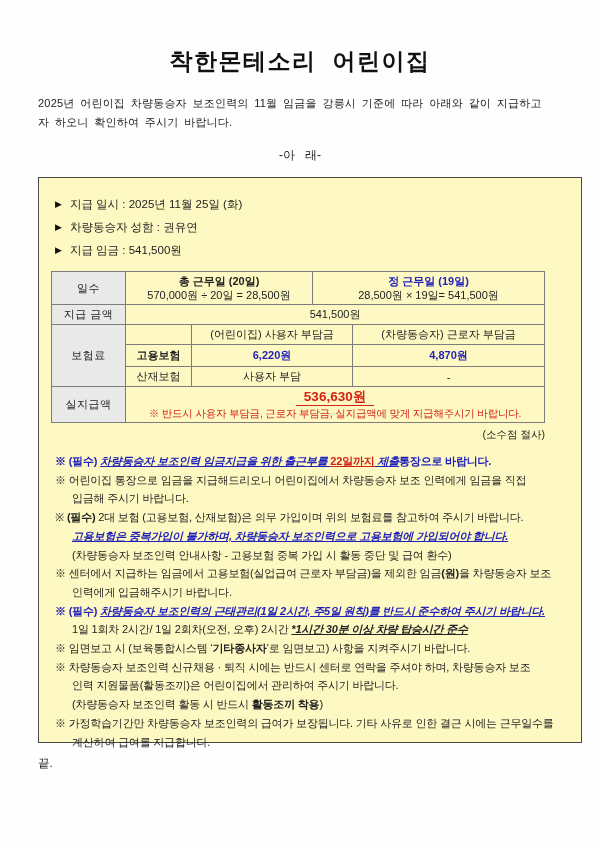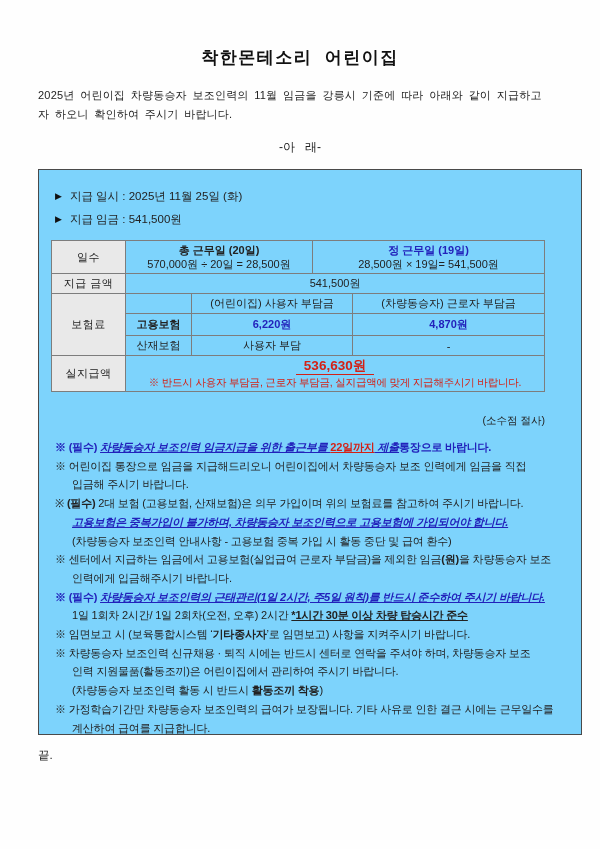--- a/index.html
+++ b/index.html
@@ -12,21 +12,21 @@
   .page {
     position:relative;
     width:600px; height:849px;
     margin:0 auto;
     background:#fefefe;
     overflow:hidden;
   }
   .doc-title {
     margin-top:46px;
     text-align:center;
-    font-size:17px;
+    font-size:23px;
     font-weight:700;
     letter-spacing:1.5px;
     white-space:pre;
     color:#111;
   }
   .intro {
     margin:17px 50px 0 38px;
     font-size:11px;
     line-height:19px;
     word-spacing:2.5px;
@@ -39,21 +39,21 @@
     font-size:12px;
     white-space:pre;
     color:#222;
   }
   .content-box {
     margin:13px 18px 0 38px;
     width:544px;
     height:566px;
     border:1.5px solid #4a4a4a;
     padding:15px 0 10px 0;
-    background:#7dd3fc;
+    background:#fef9c3;
   }
   .bullets { padding-left:16px; }
   .bullet-row {
     font-size:11.5px;
     line-height:22px;
     color:#222;
     white-space:nowrap;
   }
   .tri {
     display:inline-block;
@@ -101,39 +101,39 @@
     padding:0 8px 1px 8px;
   }
   .net-note {
     color:#d42015;
     font-size:10.5px;
     line-height:14px;
     letter-spacing:-0.2px;
     white-space:nowrap;
   }
   .rounding-note {
-    margin-top:22px;
+    margin-top:5px;
     padding-right:36px;
     text-align:right;
     font-size:10.5px;
     color:#222;
   }
   
   .notes { margin-top:10px; }
   .note-line {
     padding-left:16px;
     font-size:11px;
     line-height:18.7px;
     letter-spacing:-0.2px;
     white-space:nowrap;
     color:#222;
   }
   .note-line.indent { padding-left:33px; }
   .s-b  { font-weight:700; }
-  .s-bu { font-weight:700; text-decoration:underline; }
+  .s-bu { font-weight:700; text-decoration:underline;font-style:italic; }
   .s-bb { color:#2222bb; font-weight:700; }
   .s-bbu{ color:#2222bb; font-weight:700; text-decoration:underline;font-style:italic; }
   .s-rbu{ color:#d42015; font-weight:700; text-decoration:underline; }
   .end-label {
     margin:13px 0 0 38px;
     font-size:11.5px;
     color:#222;
   }
 </style>
 </head>
@@ -148,20 +148,23 @@
     <div>자 하오니 확인하여 주시기 바랍니다.</div>
   </div>
 
   <div class="below-label">-아   래-</div>
 
   <div class="content-box">
 
     <div class="bullets">
       <div class="bullet-row">
         <span class="tri">▶</span><span>지급 일시 : 2025년 11월 25일 (화)</span>
+      </div>
+      <div class="bullet-row">
+        <span class="tri">▶</span><span>차량동승자 성함 : 권유연</span>
       </div>
       <div class="bullet-row">
         <span class="tri">▶</span><span>지급 임금 : 541,500원</span>
       </div>
     </div>
 
     <table class="pay-table">
       <colgroup>
         <col style="width:74px">
           <col style="width:66px">

